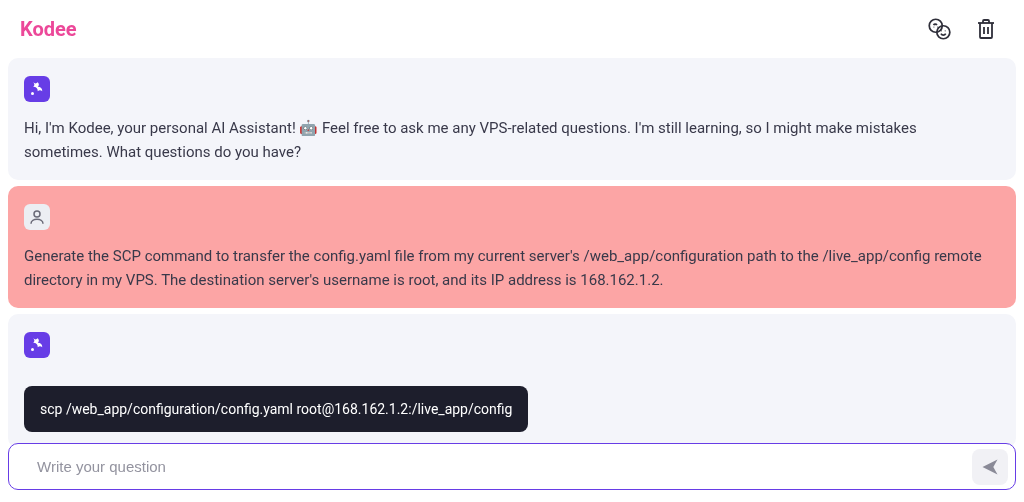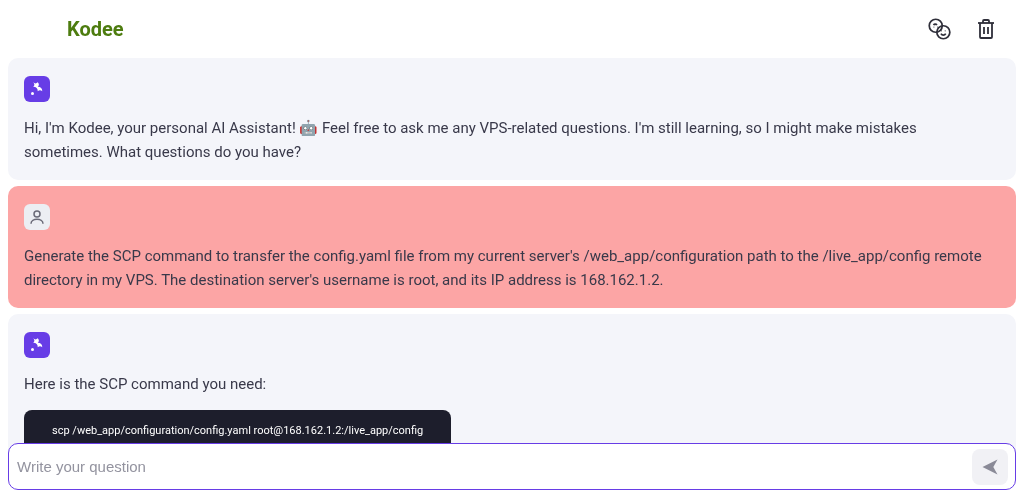--- a/index.html
+++ b/index.html
@@ -14,22 +14,21 @@
   }
   .header {
     display: flex;
     align-items: center;
     justify-content: space-between;
     padding: 16px 20px 10px 20px;
   }
   .header-title {
     font-size: 20px;
     font-weight: 700;
-    color: #4d7c0f;
-    margin-left: 47px;
+    color: #ec4899;
   }
   .header-icons {
     display: flex;
     gap: 22px;
     align-items: center;
     padding-right: 6px;
   }
   .icon-btn {
     background: none;
     border: none;
@@ -68,40 +67,40 @@
   .msg-body {
     flex: 1;
     font-size: 15px;
     line-height: 1.6;
     color: #39394a;
   }
   .code-block {
     background: #1d1e2c;
     color: #ffffff;
     border-radius: 8px;
-    padding: 12px 28px;
+    padding: 12px 16px;
     font-family: inherit;
-    font-size: 11px;
+    font-size: 14px;
     display: inline-block;
     margin-top: 14px;
   }
   .input-row {
     position: absolute;
     left: 8px;
     right: 8px;
     bottom: 12px;
     display: flex;
     align-items: center;
     gap: 10px;
   }
   .input-field {
     flex: 1;
     border: 1px solid #673de6;
     border-radius: 10px;
-    padding: 14px 8px;
+    padding: 14px 28px;
     padding-right: 52px;
     font-size: 15px;
     color: #2f2f3a;
     outline: none;
     background: #fff;
   }
   .input-field::placeholder { color: #93939f; }
   .send-btn {
     position: absolute;
     right: 8px;
@@ -170,21 +169,20 @@
   </div>
 
   <div class="msg bot">
     <div class="avatar bot">
       <svg width="18" height="18" viewBox="0 0 24 24" fill="#fff">
         <path d="M7 3c2 2 2 4 0 6 4 0 6 2 6 6 2-2 4-2 6 0 0-4-2-6-6-6 2-2 2-4 0-6-2 2-4 2-6 0z"></path>
         <circle cx="6" cy="18" r="2"></circle>
       </svg>
     </div>
     <div class="msg-body">
-      <div>Here is the SCP command you need:</div>
       <div class="code-block">scp /web_app/configuration/config.yaml root@168.162.1.2:/live_app/config</div>
     </div>
   </div>
 
 </div>
 
 <div class="input-row">
   <input class="input-field" type="text" placeholder="Write your question" style="">
   <button class="send-btn">
     <svg width="20" height="20" viewBox="0 0 24 24">

